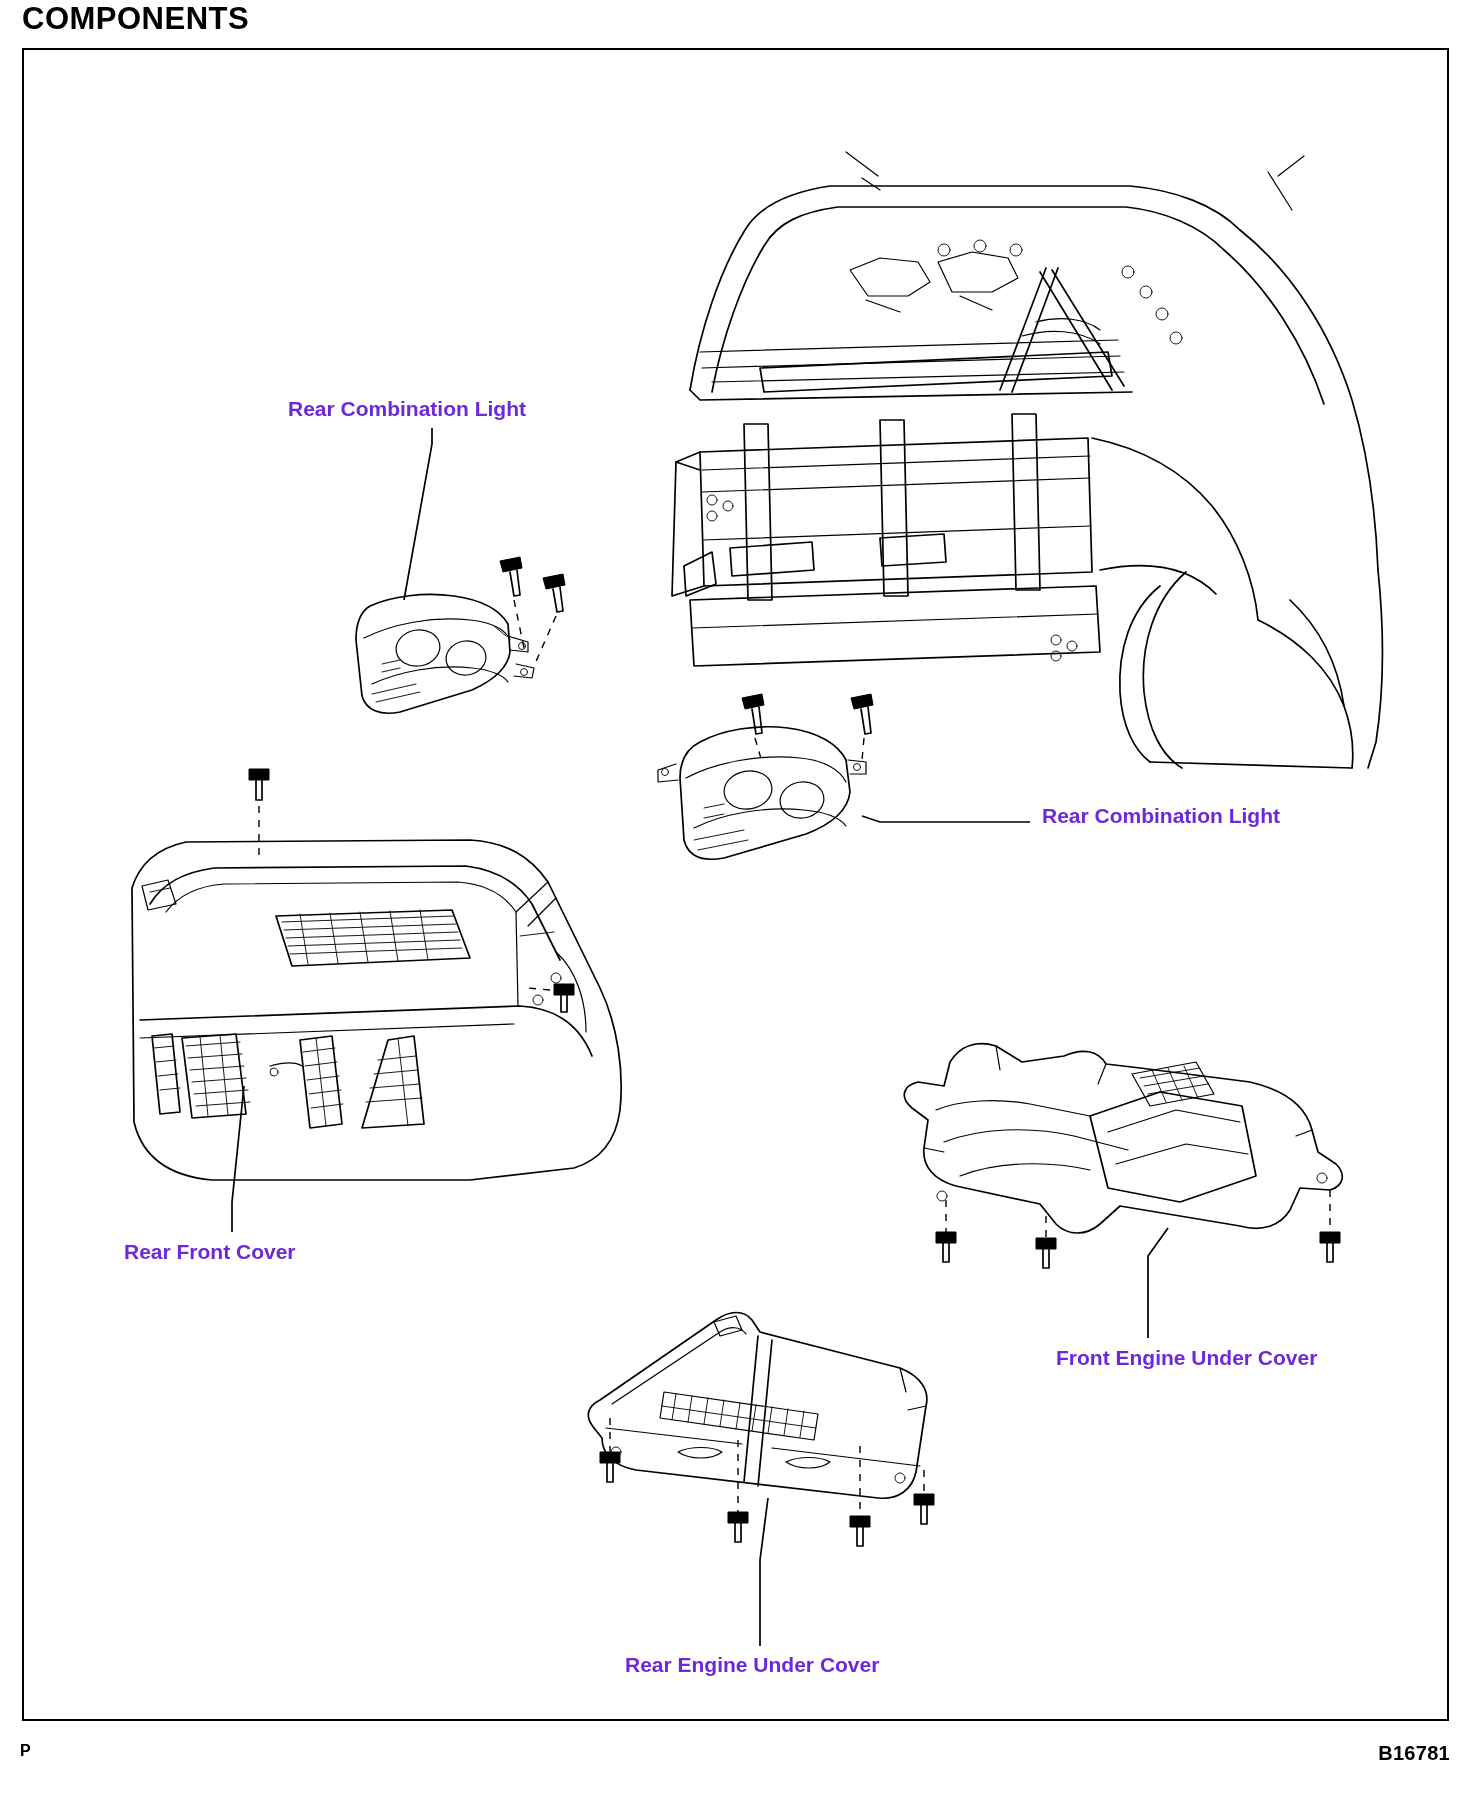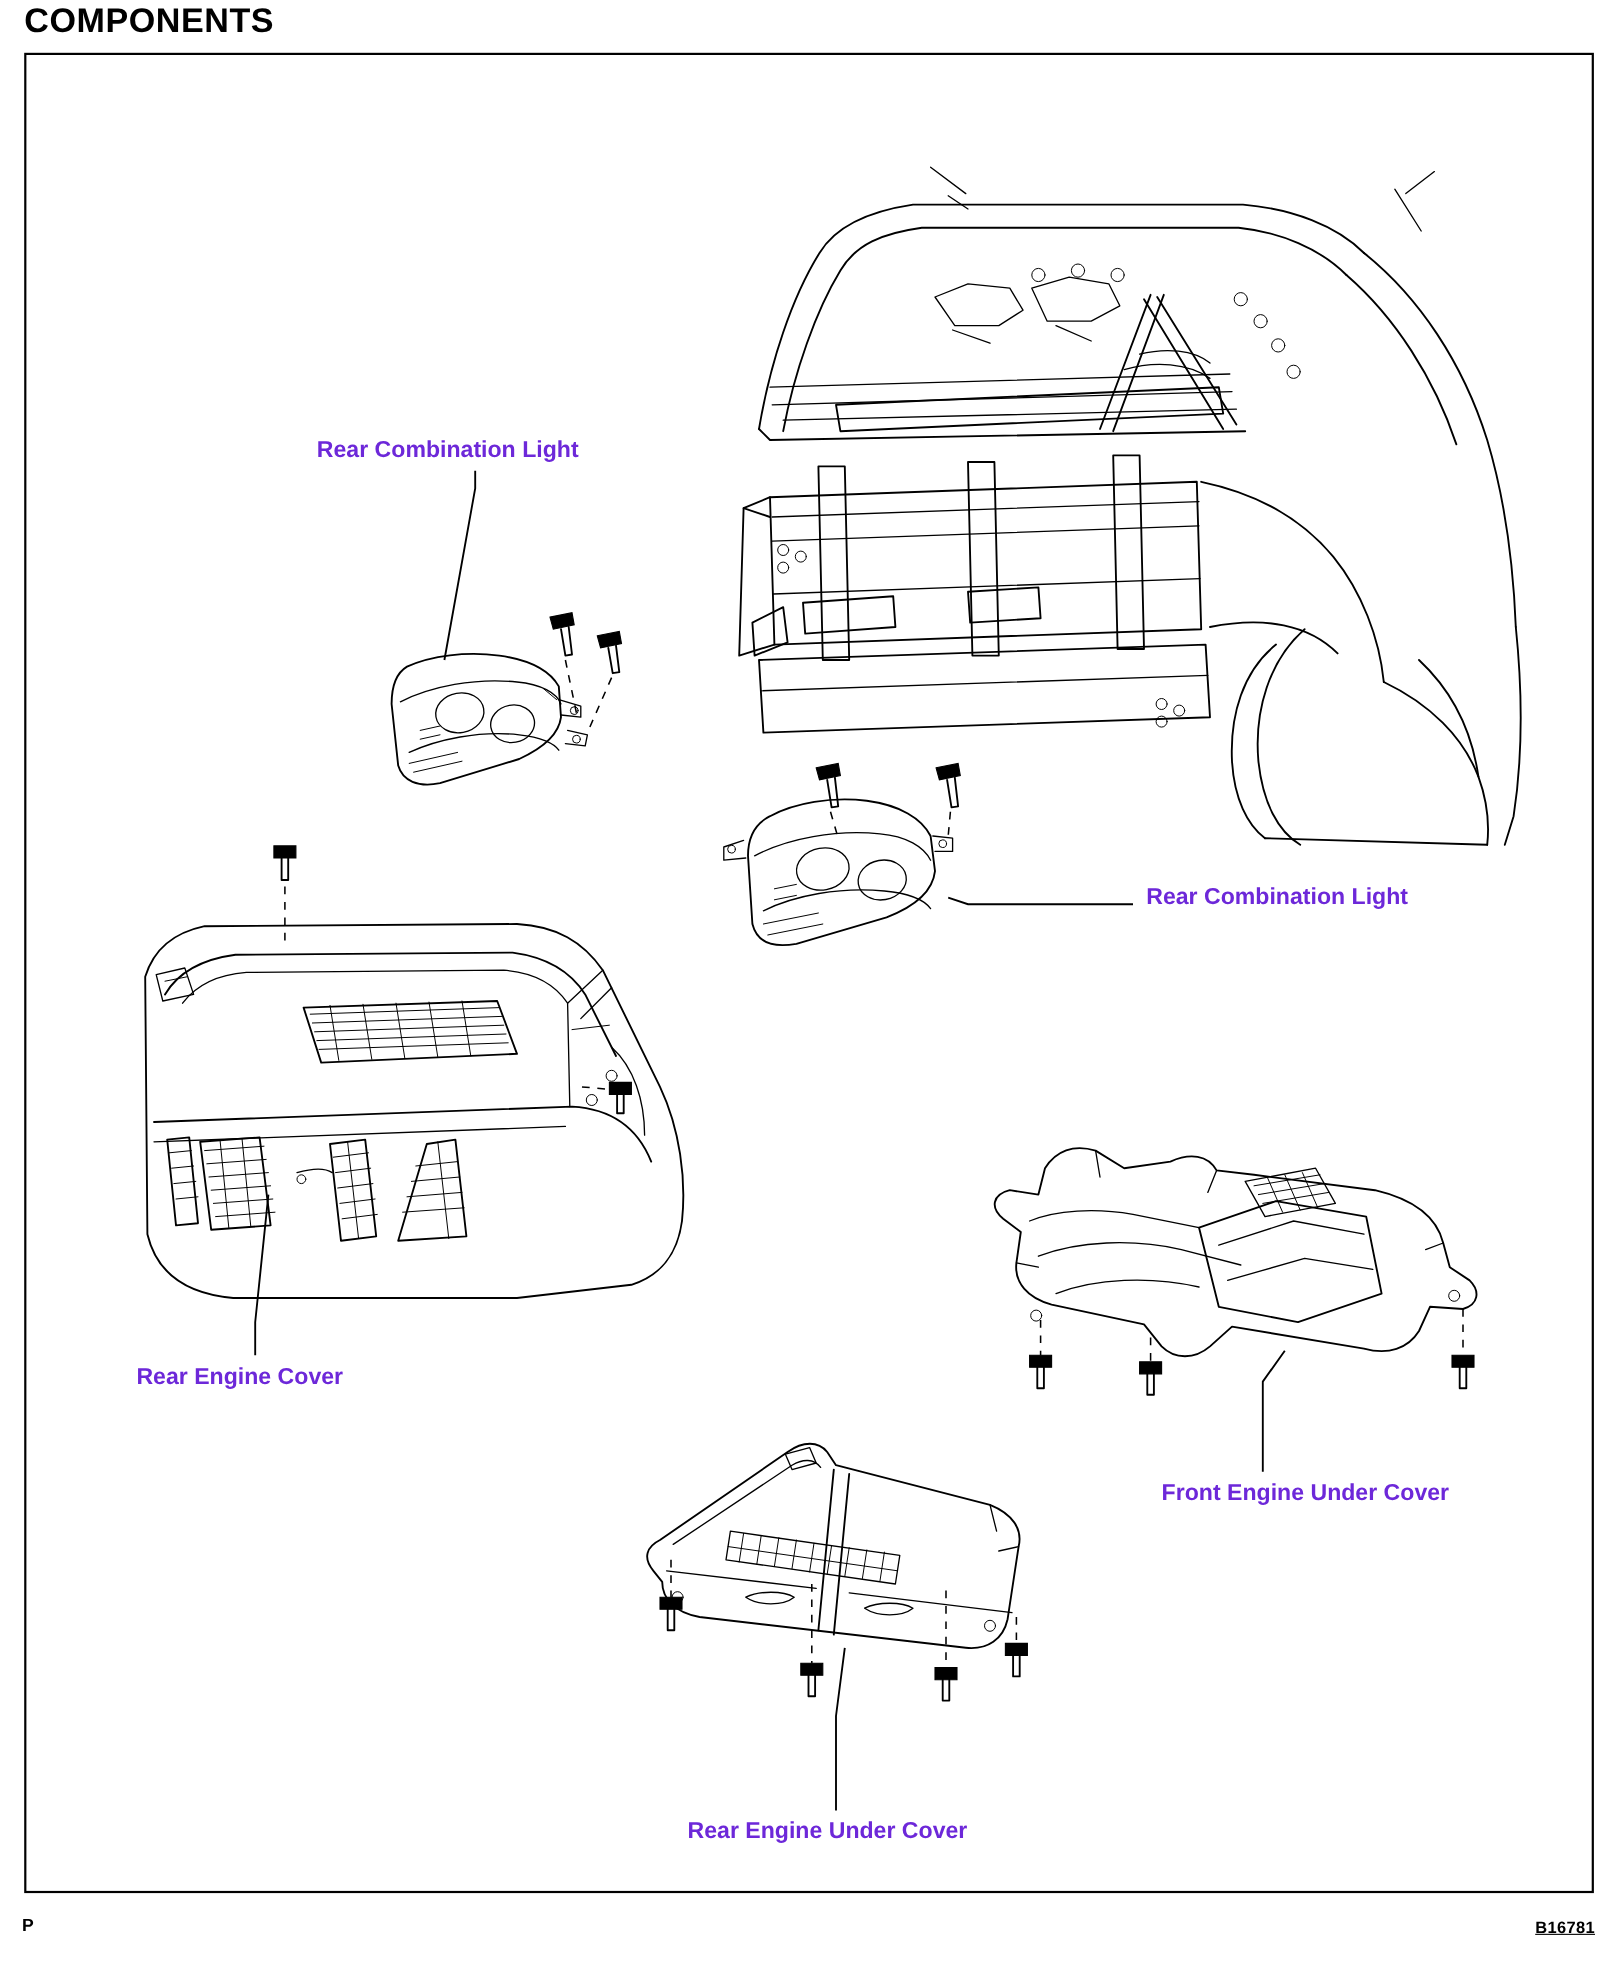--- a/index.html
+++ b/index.html
@@ -52,25 +52,24 @@
     left: 20px;
     top: 1742px;
     font-size: 16px;
     font-weight: bold;
     line-height: 18px;
   }
   #figure-id {
     position: absolute;
     right: 22px;
     top: 1744px;
-    font-size: 15px;
+    font-size: 20px;
     font-weight: bold;
     line-height: 18px;
     letter-spacing: 0.3px;
-    text-decoration: underline;
   }
 
   
   .callout {
     position: absolute;
     font-size: 21px;
     font-weight: bold;
     line-height: 25px;
     white-space: nowrap;
     color: #6d28d9;
@@ -379,21 +378,21 @@
       <path class="leader" d="M1148 1338 L 1148 1256 L 1168 1228"></path>
 
       <path class="leader" d="M760 1646 L 760 1560 L 768 1498"></path>
     </g>
   </svg>
 
   <div class="callout" id="label-rear-comb-light-1">Rear Combination Light</div>
 
   <div class="callout" id="label-rear-comb-light-2">Rear Combination Light</div>
 
-  <div class="callout" id="label-rear-bumper-cover">Rear Engine Cover</div>
+  <div class="callout" id="label-rear-bumper-cover">Rear Front Cover</div>
 
   <div class="callout" id="label-front-engine-under-cover">Front Engine Under Cover</div>
 
   <div class="callout" id="label-rear-engine-under-cover">Rear Engine Under Cover</div>
 
   <div id="page-mark">P</div>
   <div id="figure-id">B16781</div>
 
 </div>
 

